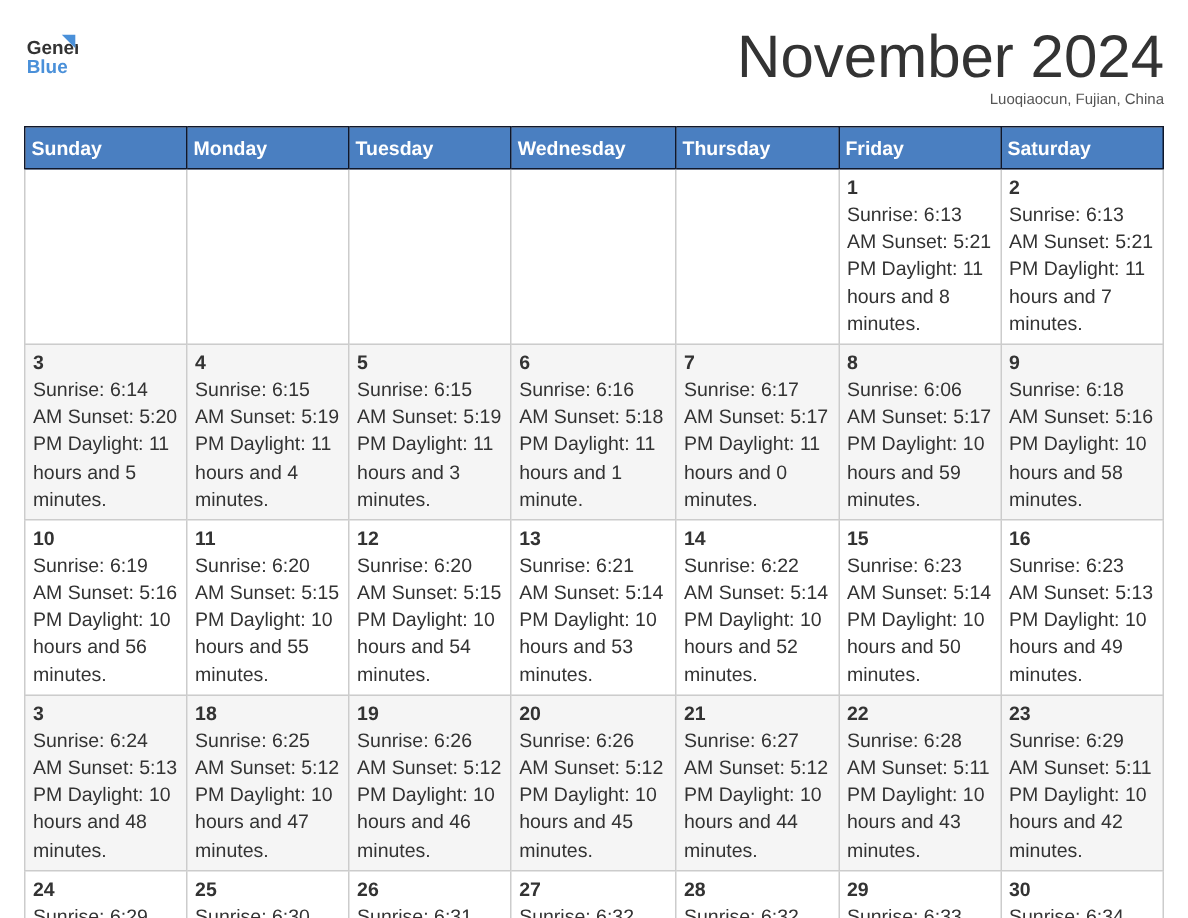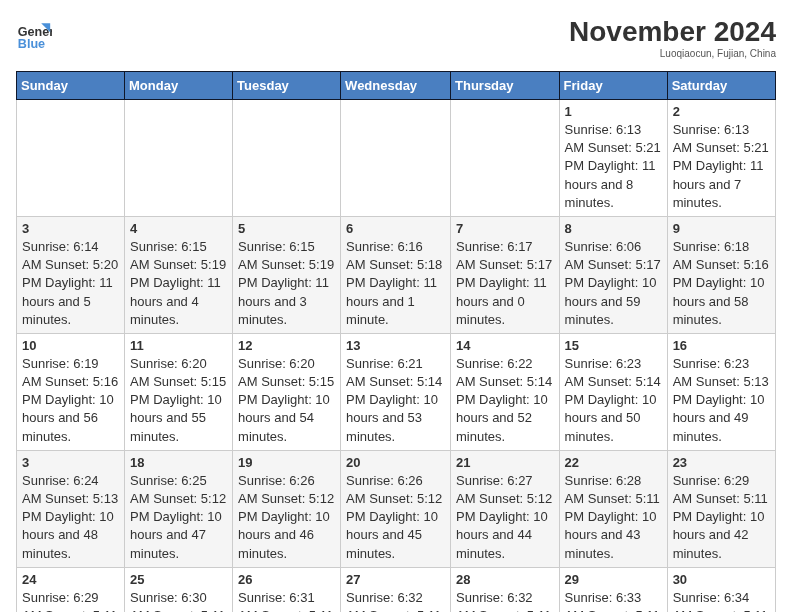--- a/index.html
+++ b/index.html
@@ -22,22 +22,22 @@
       gap: 4px;
     }
     .logo-icon {
       width: 36px;
       height: 36px;
     }
     .title-block {
       text-align: right;
     }
     .month-title {
-      font-size: 28px;
-      font-weight: bold;
+      font-size: 40px;
+      font-weight: normal;
       color: #333;
     }
     .location {
       font-size: 10px;
       color: #555;
     }
     .calendar {
       width: 100%;
       border-collapse: collapse;
     }

